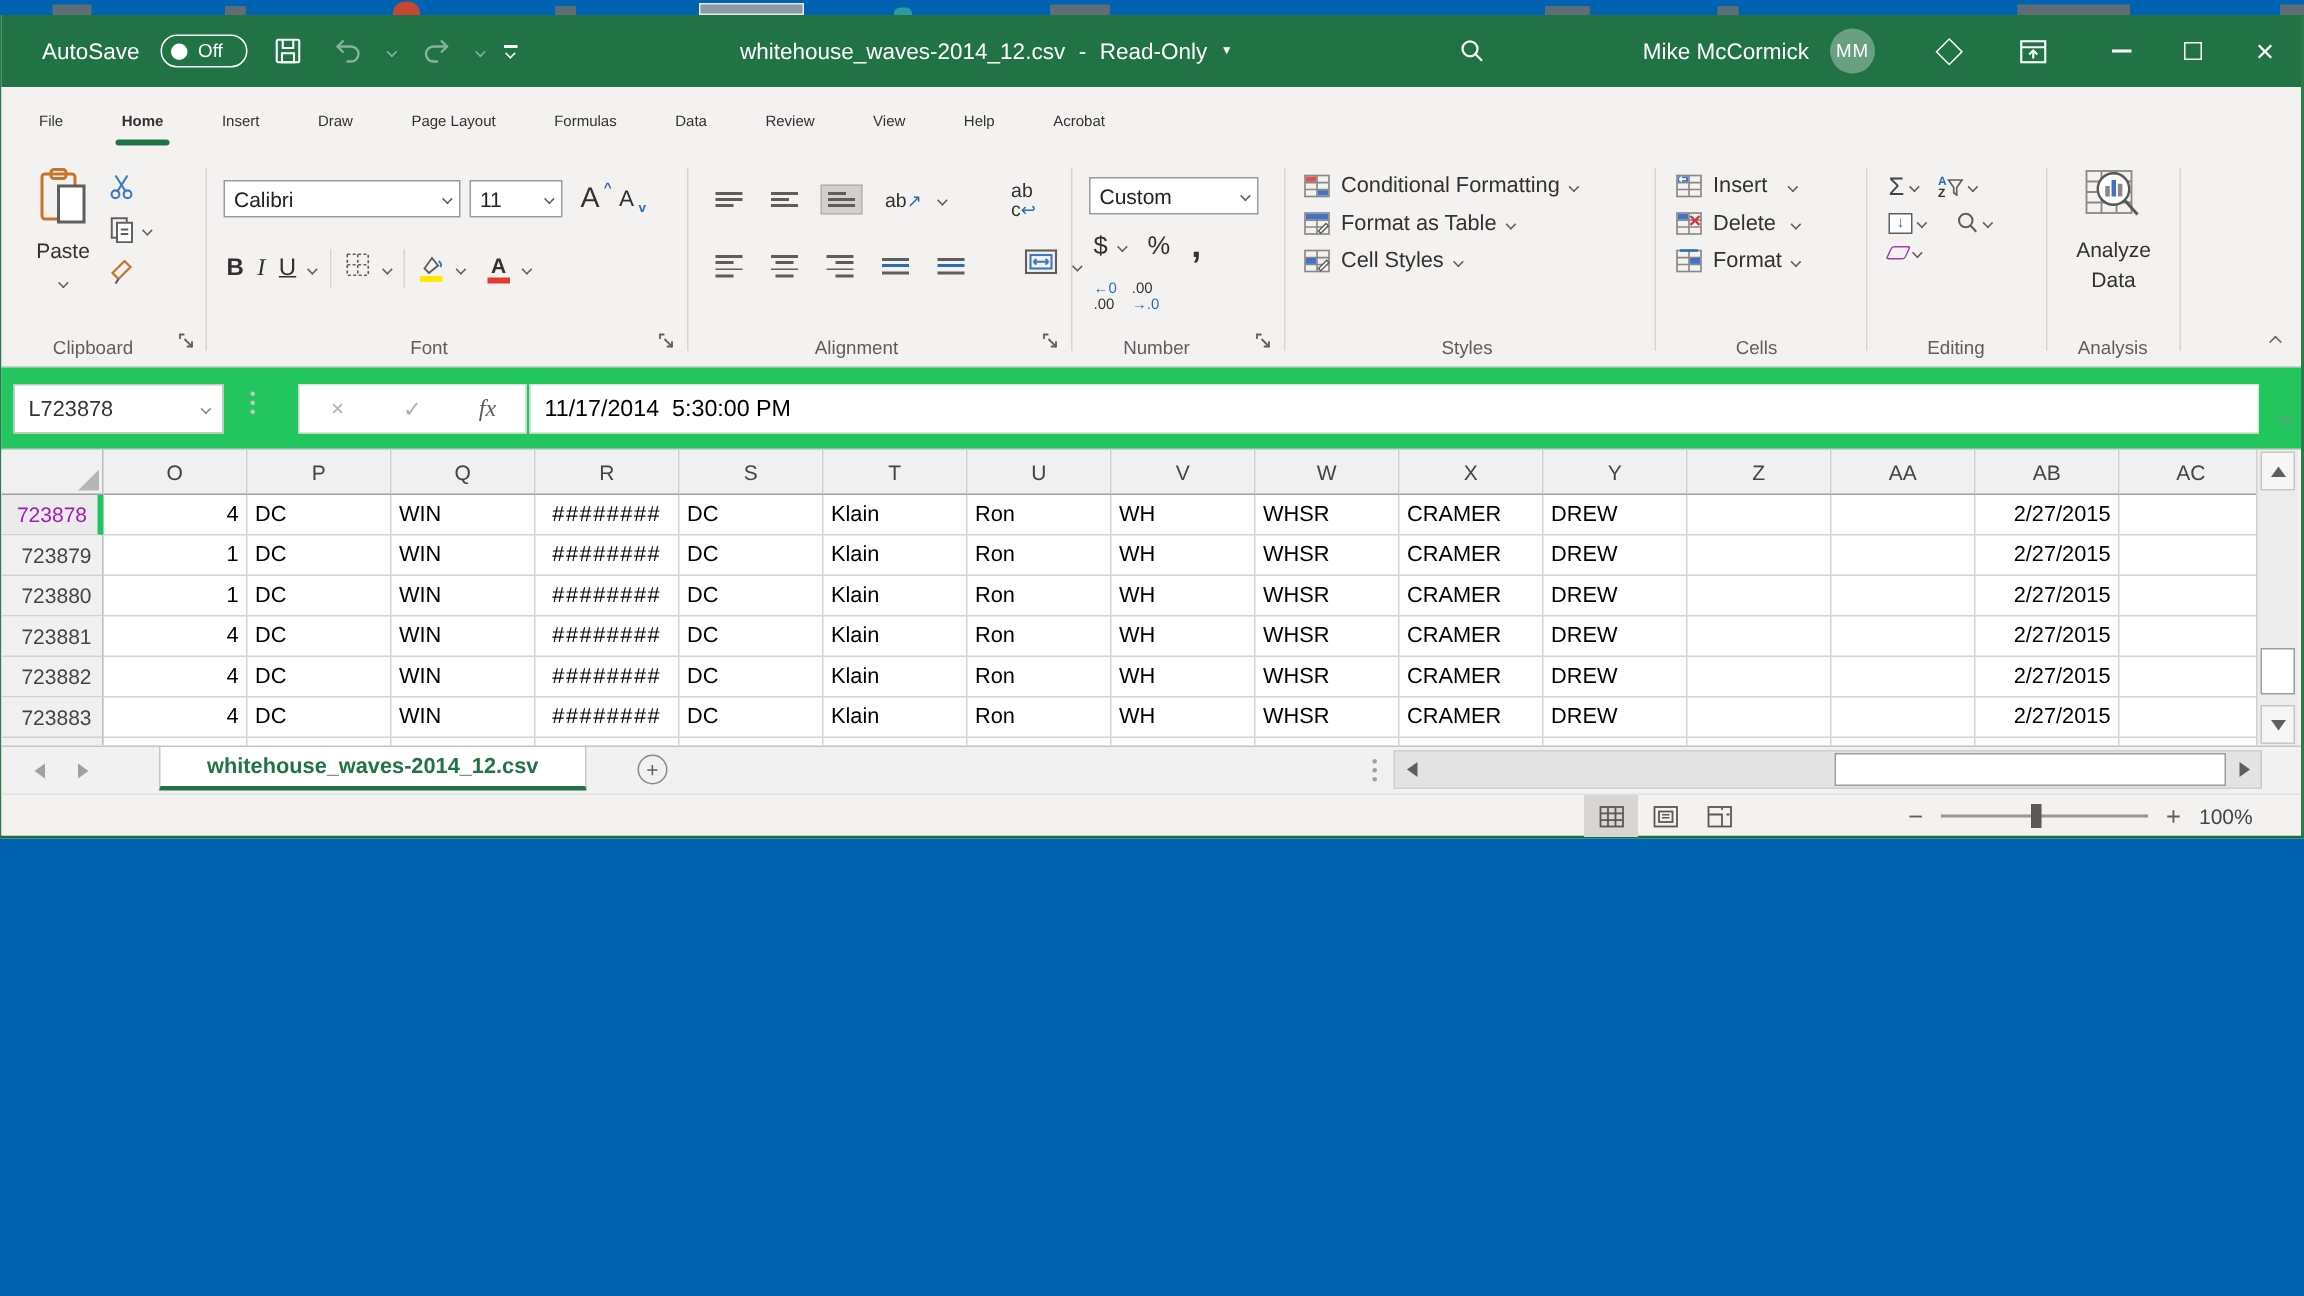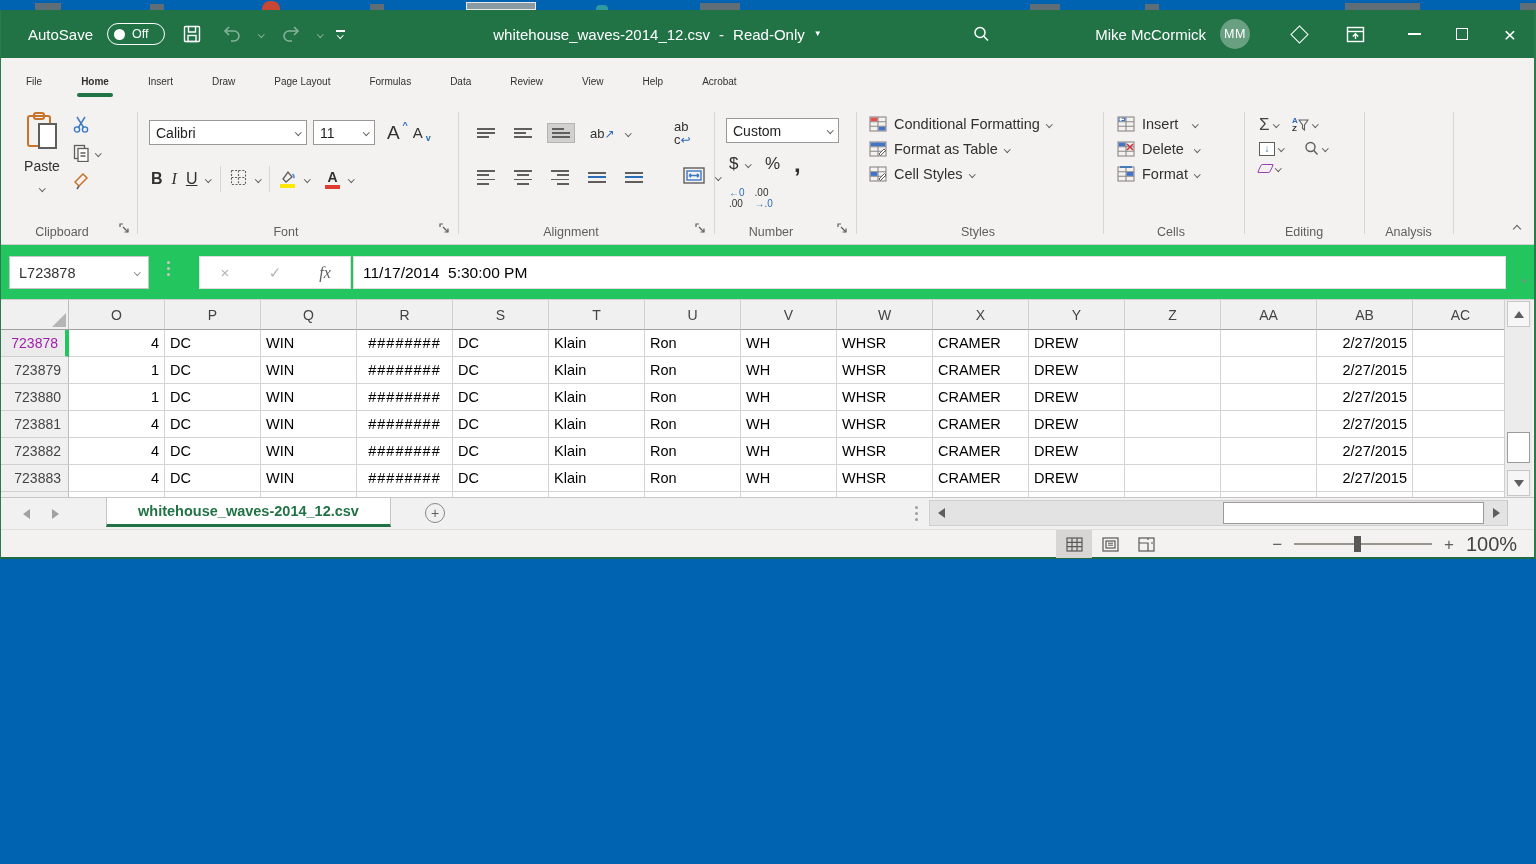--- a/index.html
+++ b/index.html
@@ -166,21 +166,21 @@
 
   
   .statusbar { position:absolute; top:519px; left:0; right:0; height:28px; background:#f3f2f1; border-top:1px solid #e1dfdd; }
   .views { position:absolute; right:370px; top:0; height:28px; display:flex; align-items:center; }
   .viewbtn { width:36px; height:28px; display:flex; align-items:center; justify-content:center; cursor:pointer; }
   .viewbtn.active { background:#d8d6d4; }
   .zoomctl { position:absolute; right:24px; top:0; height:28px; display:flex; align-items:center; gap:12px; color:#444; }
   .zoomsign { font-size:17px; color:#605e5c; cursor:pointer; line-height:1; }
   .ztrack { position:relative; width:138px; height:1.5px; background:#98968f; cursor:pointer; }
   .zthumb { position:absolute; left:60px; top:-7px; width:7px; height:16px; background:#5a5856; cursor:grab; }
-  .zoomval { font-size:20px; width:44px; text-align:left; cursor:pointer; }
+  .zoomval { font-size:14px; width:44px; text-align:left; cursor:pointer; }
 </style>
 </head>
 <body>
 
 <div id="screen">
 
   <div class="topstrip">
     <div class="frag" style="left:35px;top:3px;width:26px;height:7px"></div>
     <div class="frag" style="left:150px;top:4px;width:14px;height:6px"></div>
     <div class="frag red" style="left:262px;top:1px;width:18px;height:9px"></div>
@@ -645,20 +645,34 @@
         </div>
         <div class="editrow">
           <span class="edit-item">
             <span class="eraser"></span>
             <span class="chev sm"></span>
           </span>
         </div>
       </div>
       <div class="glabel" style="left:1258px;width:90px">Editing</div>
 
+      <div class="analyze-btn">
+        <svg width="40" height="36" viewBox="0 0 40 36">
+            <g fill="none" stroke="#8a8886" stroke-width="1.2">
+              <rect x="2" y="2" width="30" height="28"></rect>
+              <path d="M2 9 H32 M2 16 H32 M2 23 H32 M12 2 V30 M22 2 V30"></path>
+            </g>
+            <circle cx="20" cy="14" r="10.5" fill="#fff" stroke="#5a5856" stroke-width="1.6"></circle>
+            <rect x="14.5" y="12" width="3" height="7" fill="#8a8886"></rect>
+            <rect x="18.7" y="8" width="3" height="11" fill="#4472c4"></rect>
+            <rect x="22.9" y="10.5" width="3" height="8.5" fill="#8a8886"></rect>
+            <path d="M27.5 21.5 L36 31" stroke="#5a5856" stroke-width="2"></path>
+          </svg>
+        <div class="albl">Analyze Data</div>
+      </div>
       <div class="glabel" style="left:1363px;width:89px">Analysis</div>
 
       <span class="collapse-chev"><span class="chev"></span></span>
     </div>
 
     <div class="formulabar">
       <div class="namebox">
         <span>L723878</span>
         <span class="chev sm"></span>
       </div>

